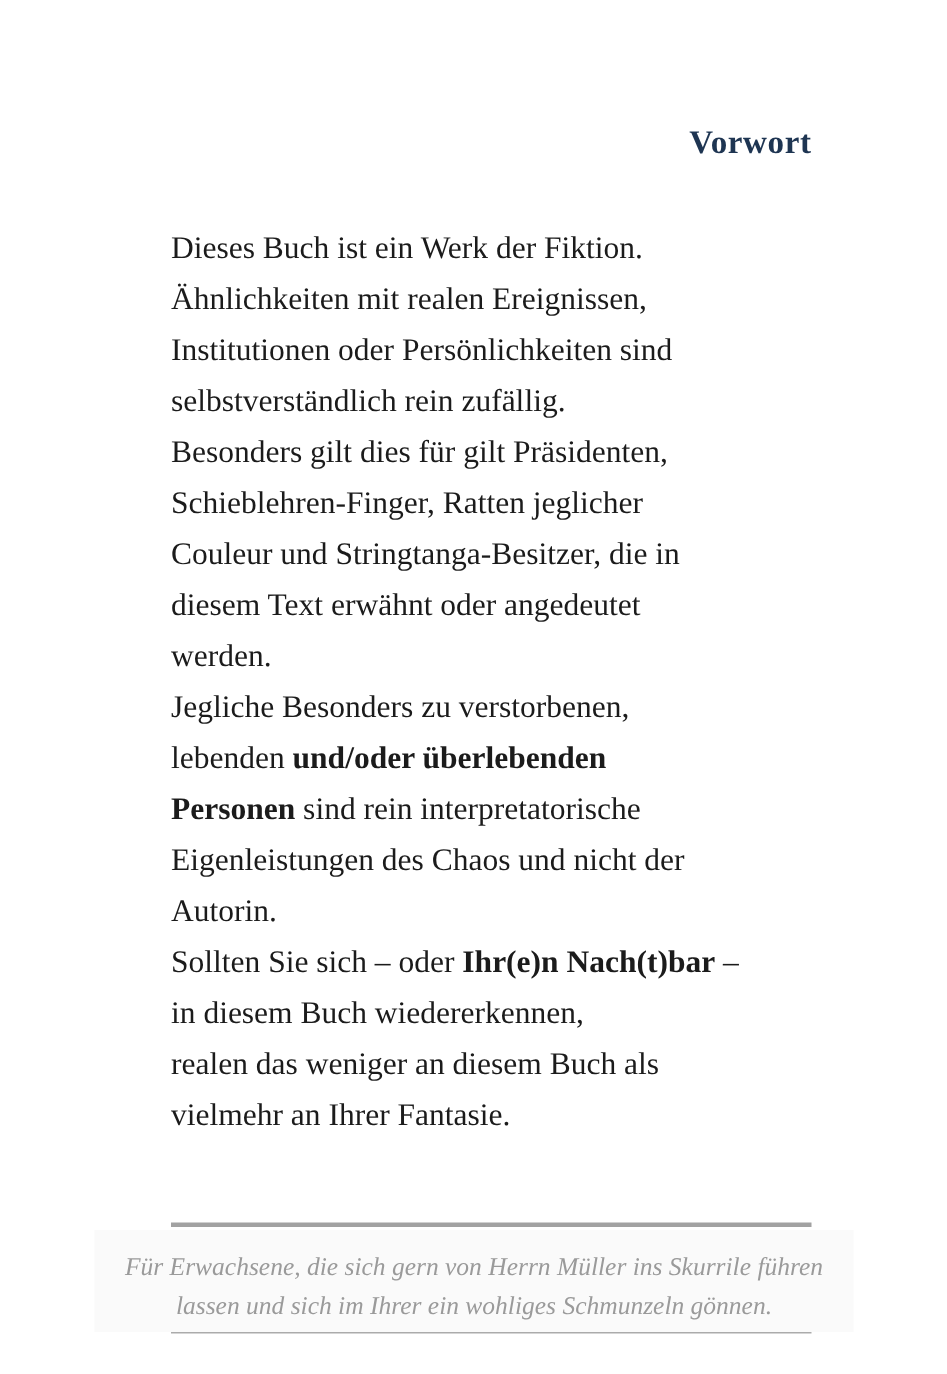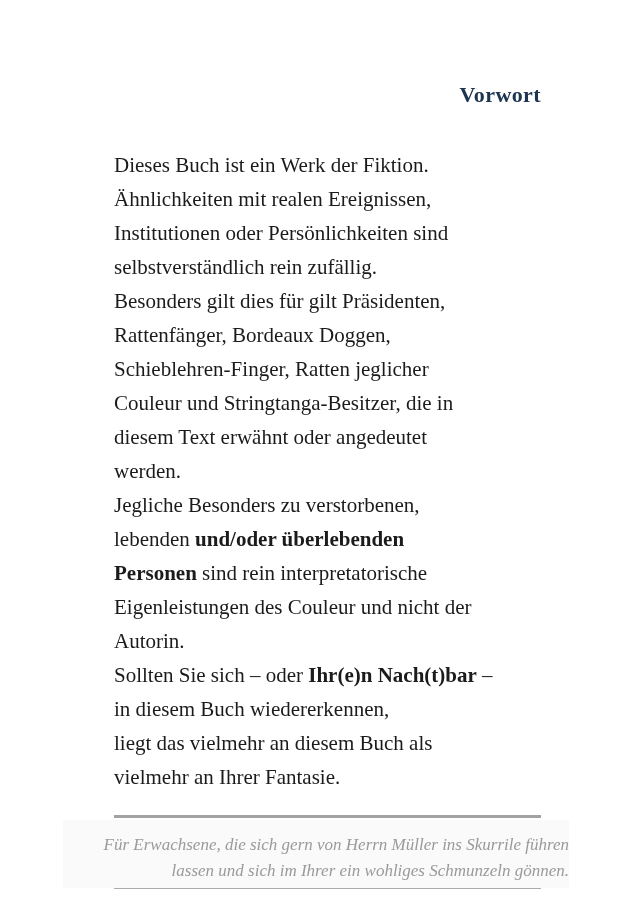--- a/index.html
+++ b/index.html
@@ -83,48 +83,46 @@
     width: 506px;
     text-align: center;
     font-style: italic;
     font-size: 17px;
     line-height: 26px;
     color: var(--footer_text);
     font-family: "Liberation Serif", serif;
   }
   .footer-text .line {
     white-space: nowrap;
-    text-align: right;
   }
 </style>
 </head>
 <body>
 
 <div class="page">
   <h1 class="title">Vorwort</h1>
 
   <div class="body-block" id="body-lines">
       <div class="line"><span>Dieses Buch ist ein Werk der Fiktion.</span></div>
       <div class="line"><span>Ähnlichkeiten mit realen Ereignissen,</span></div>
       <div class="line"><span>Institutionen oder Persönlichkeiten sind</span></div>
       <div class="line"><span>selbstverständlich rein zufällig.</span></div>
       <div class="line"><span>Besonders gilt dies für gilt Präsidenten,</span></div>
-      <div class="line"><span>Rattenfänger, Bordeaux Doggen,</span></div>
       <div class="line"><span>Schieblehren-Finger, Ratten jeglicher</span></div>
       <div class="line"><span>Couleur und Stringtanga-Besitzer, die in</span></div>
       <div class="line"><span>diesem Text erwähnt oder angedeutet</span></div>
       <div class="line"><span>werden.</span></div>
       <div class="line"><span>Jegliche Besonders zu verstorbenen,</span></div>
       <div class="line"><span>lebenden </span><span class="b">und/oder überlebenden</span></div>
       <div class="line"><span class="b">Personen</span><span> sind rein interpretatorische</span></div>
-      <div class="line"><span>Eigenleistungen des Couleur und nicht der</span></div>
+      <div class="line"><span>Eigenleistungen des Chaos und nicht der</span></div>
       <div class="line"><span>Autorin.</span></div>
       <div class="line"><span>Sollten Sie sich – oder </span><span class="b">Ihr(e)n Nach(t)bar</span><span> –</span></div>
       <div class="line"><span>in diesem Buch wiedererkennen,</span></div>
-      <div class="line"><span>liegt das vielmehr an diesem Buch als</span></div>
+      <div class="line"><span>realen das weniger an diesem Buch als</span></div>
       <div class="line"><span>vielmehr an Ihrer Fantasie.</span></div>
     </div>
 
   <div class="footer-panel"></div>
   <div class="rule rule-thick"></div>
   <div class="rule rule-thin"></div>
   <div class="footer-text" id="footer-lines">
       <div class="line">Für Erwachsene, die sich gern von Herrn Müller ins Skurrile führen</div>
       <div class="line">lassen und sich im Ihrer ein wohliges Schmunzeln gönnen.</div>
     </div>

